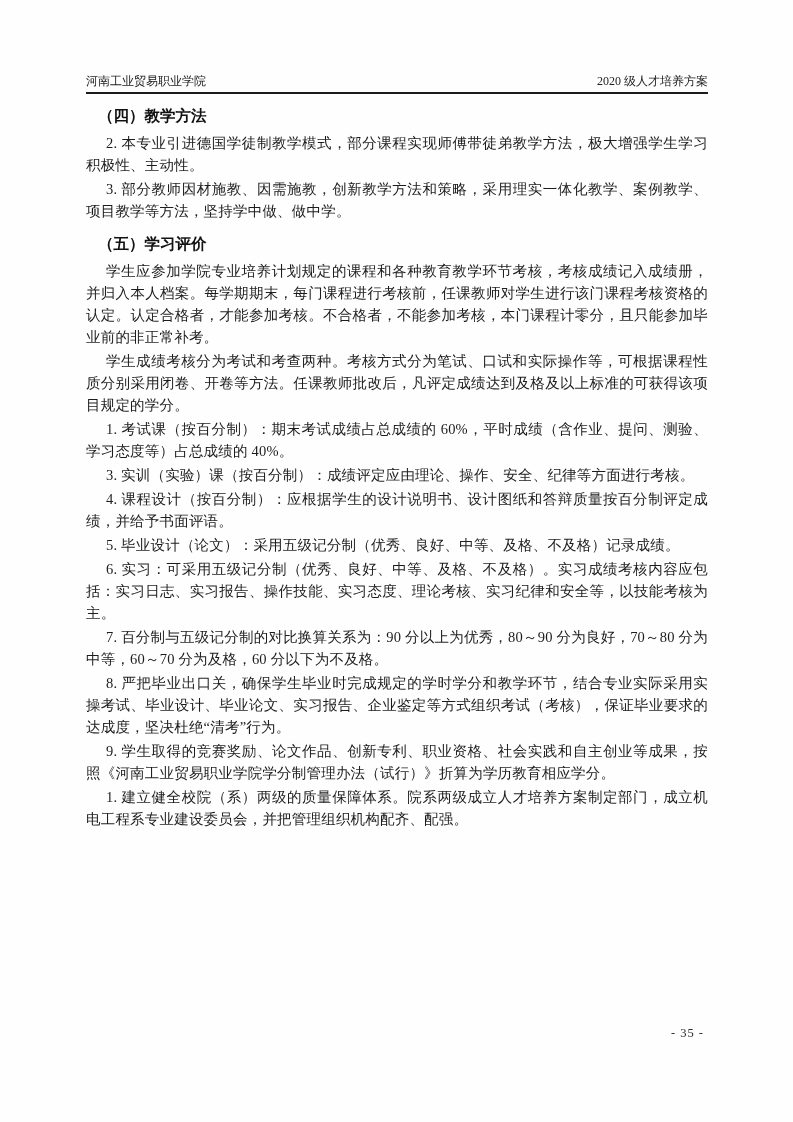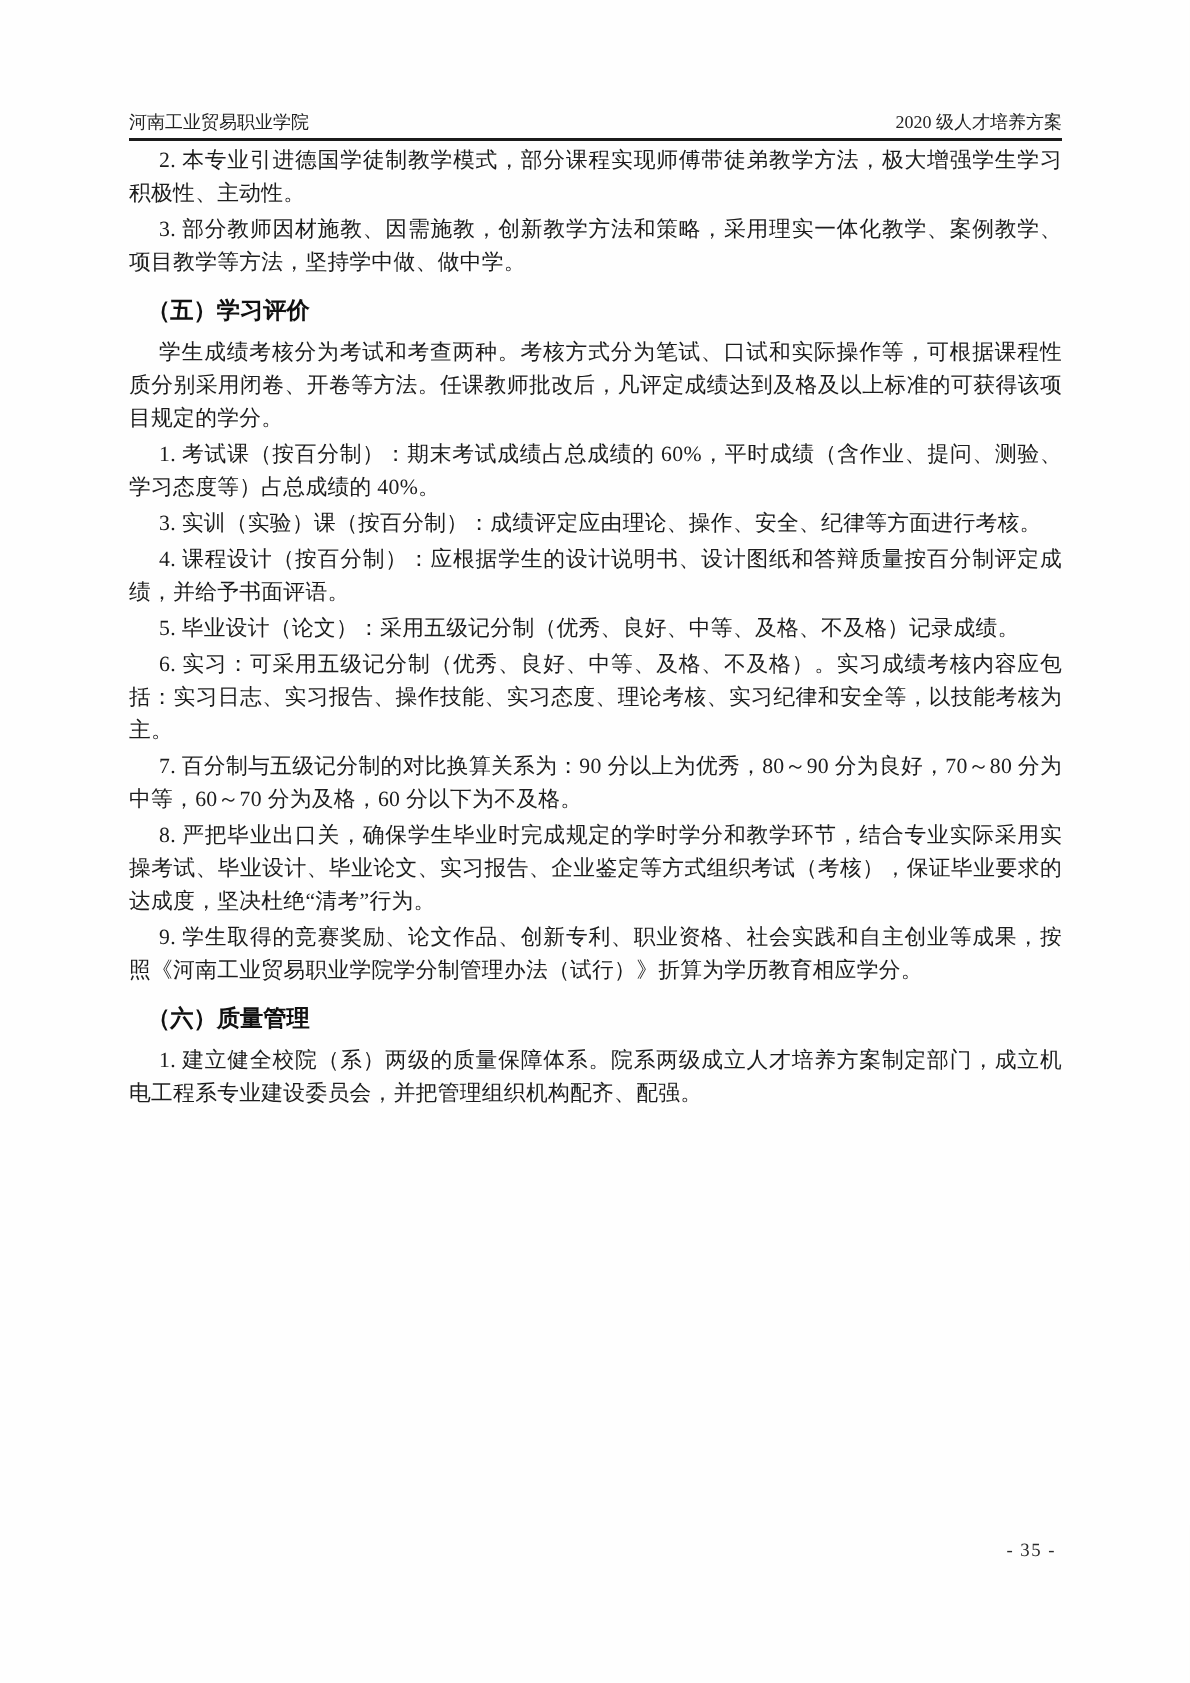--- a/index.html
+++ b/index.html
@@ -68,33 +68,34 @@
 <body>
 
 <div class="page">
   <div class="content">
 
     <div class="doc-header">
       <span class="hdr-left">河南工业贸易职业学院</span>
       <span class="hdr-right">2020 级人才培养方案</span>
     </div>
 
+    <h2 class="sec-title">（四）教学方法</h2>
     <p class="body-para">2. 本专业引进德国学徒制教学模式，部分课程实现师傅带徒弟教学方法，极大增强学生学习积极性、主动性。</p>
     <p class="body-para">3. 部分教师因材施教、因需施教，创新教学方法和策略，采用理实一体化教学、案例教学、项目教学等方法，坚持学中做、做中学。</p>
 
     <h2 class="sec-title">（五）学习评价</h2>
+    <p class="body-para">学生应参加学院专业培养计划规定的课程和各种教育教学环节考核，考核成绩记入成绩册，并归入本人档案。每学期期末，每门课程进行考核前，任课教师对学生进行该门课程考核资格的认定。认定合格者，才能参加考核。不合格者，不能参加考核，本门课程计零分，且只能参加毕业前的非正常补考。</p>
     <p class="body-para">学生成绩考核分为考试和考查两种。考核方式分为笔试、口试和实际操作等，可根据课程性质分别采用闭卷、开卷等方法。任课教师批改后，凡评定成绩达到及格及以上标准的可获得该项目规定的学分。</p>
     <p class="body-para">1. 考试课（按百分制）：期末考试成绩占总成绩的 60%，平时成绩（含作业、提问、测验、学习态度等）占总成绩的 40%。</p>
     <p class="body-para">3. 实训（实验）课（按百分制）：成绩评定应由理论、操作、安全、纪律等方面进行考核。</p>
     <p class="body-para">4. 课程设计（按百分制）：应根据学生的设计说明书、设计图纸和答辩质量按百分制评定成绩，并给予书面评语。</p>
     <p class="body-para">5. 毕业设计（论文）：采用五级记分制（优秀、良好、中等、及格、不及格）记录成绩。</p>
     <p class="body-para">6. 实习：可采用五级记分制（优秀、良好、中等、及格、不及格）。实习成绩考核内容应包括：实习日志、实习报告、操作技能、实习态度、理论考核、实习纪律和安全等，以技能考核为主。</p>
     <p class="body-para">7. 百分制与五级记分制的对比换算关系为：90 分以上为优秀，80～90 分为良好，70～80 分为中等，60～70 分为及格，60 分以下为不及格。</p>
     <p class="body-para">8. 严把毕业出口关，确保学生毕业时完成规定的学时学分和教学环节，结合专业实际采用实操考试、毕业设计、毕业论文、实习报告、企业鉴定等方式组织考试（考核），保证毕业要求的达成度，坚决杜绝“清考”行为。</p>
     <p class="body-para">9. 学生取得的竞赛奖励、论文作品、创新专利、职业资格、社会实践和自主创业等成果，按照《河南工业贸易职业学院学分制管理办法（试行）》折算为学历教育相应学分。</p>
 
-    <h2 class="sec-title">（六）质量管理</h2>
     <p class="body-para">1. 建立健全校院（系）两级的质量保障体系。院系两级成立人才培养方案制定部门，成立机电工程系专业建设委员会，并把管理组织机构配齐、配强。</p>
 
   </div>
 
   <div class="page-number">- 35 -</div>
 </div>
 
 </body></html>

